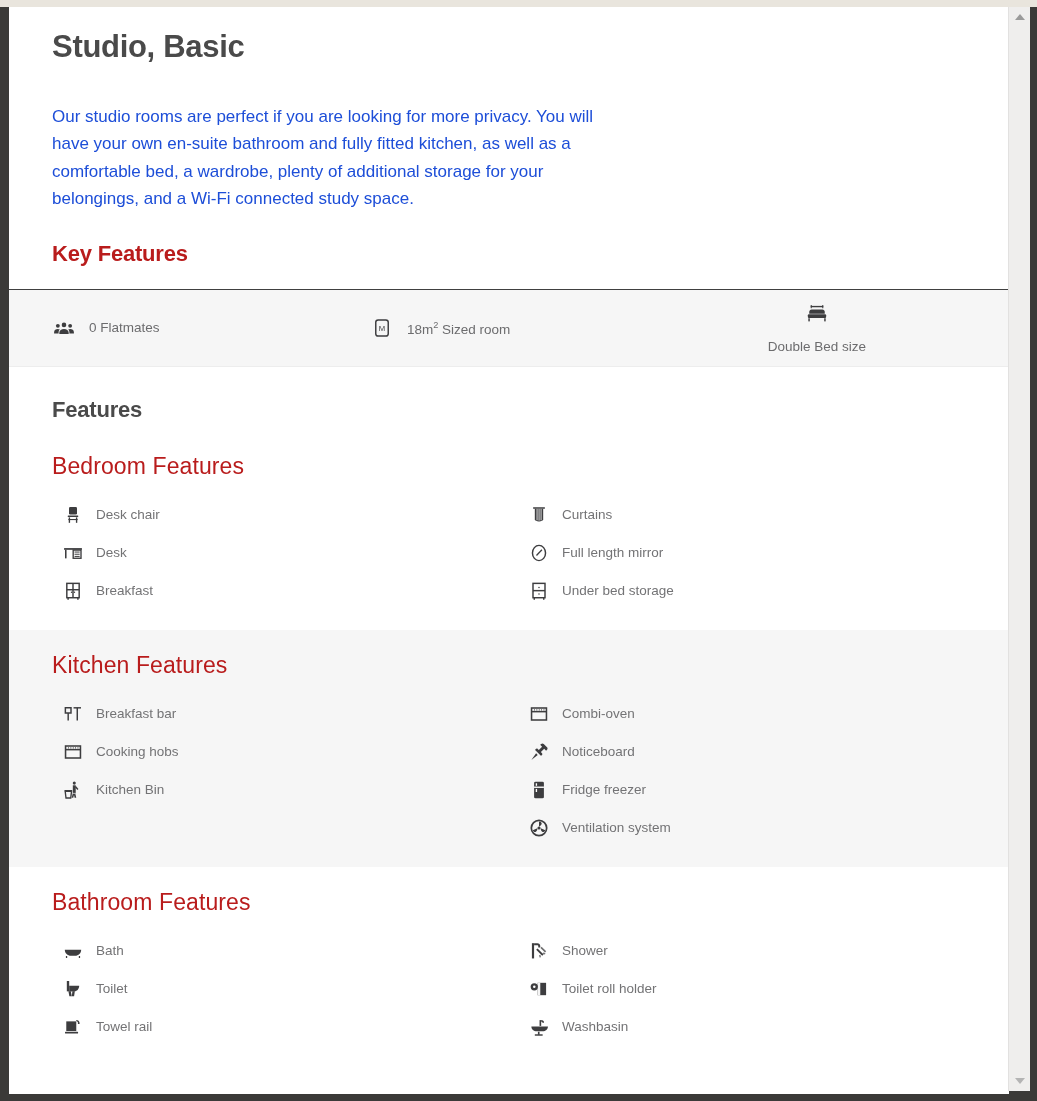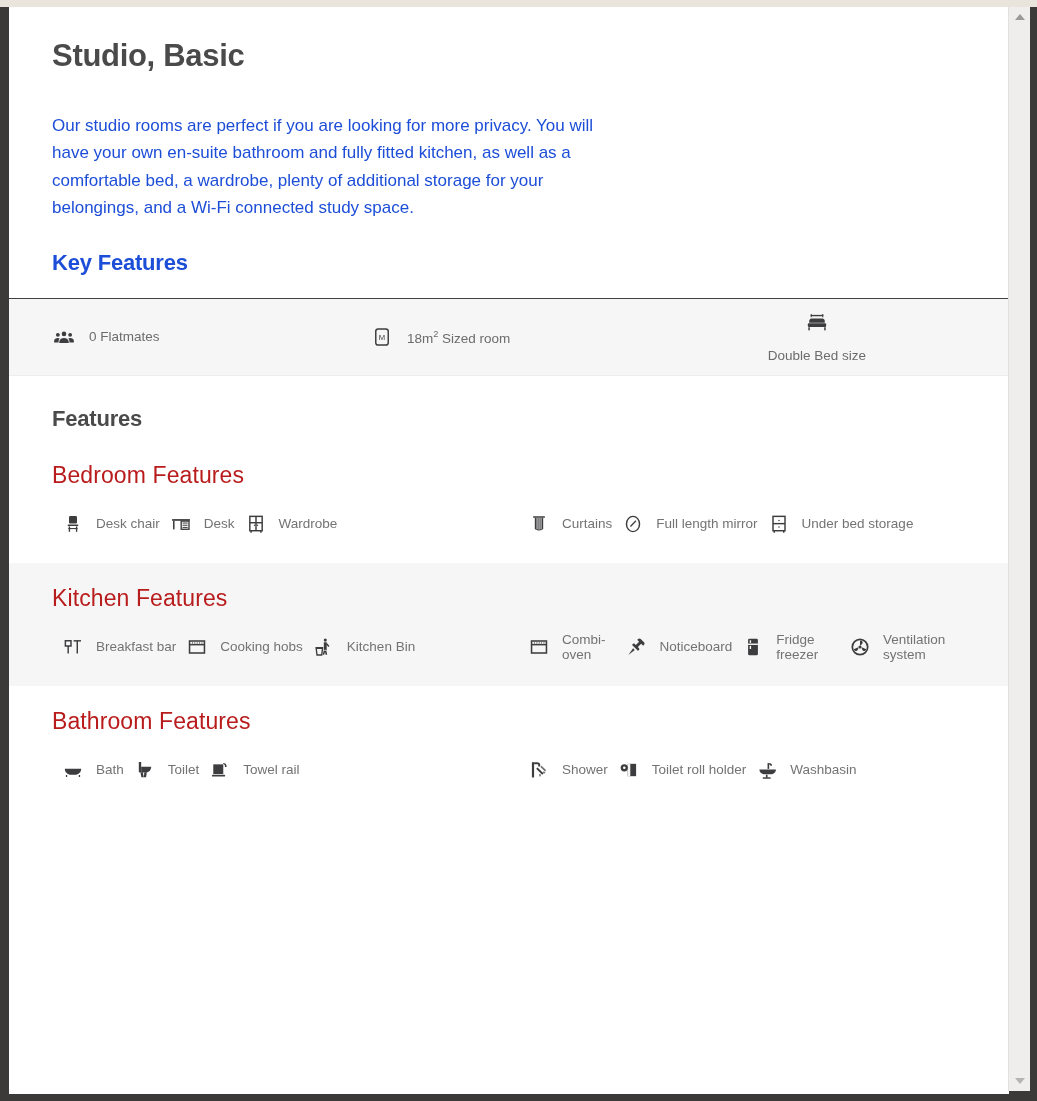--- a/index.html
+++ b/index.html
@@ -96,40 +96,40 @@
     background: #ffffff;
     overflow: hidden;
   }
 
   .band-white { background: #ffffff; }
   .band-grey  { background: #f6f6f6; }
 
   .inner { padding-left: 43px; padding-right: 43px; }
 
   
-  #intro { padding-top: 31px; padding-bottom: 12px; }
+  #intro { padding-top: 22px; padding-bottom: 12px; }
   #page-title {
     font-size: 31px;
     font-weight: bold;
     color: #4a4a4a;
     letter-spacing: -0.3px;
     margin: 0 0 38px 0;
     line-height: 1.15;
   }
   #intro-paragraph {
     font-size: 17px;
     color: #1d4ed8;
     line-height: 1.62;
     margin: 0 0 28px 0;
     max-width: 560px;
   }
   #key-features-heading {
     font-size: 22px;
     font-weight: bold;
-    color: #1d4ed8;
+    color: #b91c1c;
     letter-spacing: -0.2px;
     margin: 0;
     padding-bottom: 10px;
   }
 
   
   #key-features-strip {
     height: 78px;
     border-top: 1px solid #404040;
     border-bottom: 1px solid #ededed;
@@ -179,21 +179,21 @@
     margin: 0 0 16px 0;
     letter-spacing: 0.1px;
   }
   .feature-grid {
     display: grid;
     grid-template-columns: 466px 1fr;
     column-gap: 0;
     row-gap: 0;
     grid-auto-flow: column;
   }
-  .feature-col { display: flex; flex-direction: row; }
+  .feature-col { display: flex; flex-direction: column; }
   .feature-row {
     display: flex;
     align-items: center;
     gap: 12px;
     height: 38px;
     padding-left: 10px;
     color: #737375;
     font-size: 13.5px;
   }
   .feat-icon {
@@ -312,21 +312,21 @@
           <span class="feat-icon">
             <svg width="20" height="20" viewBox="0 0 22 22" fill="none" stroke="currentColor" stroke-width="1.6">
               <rect x="4.2" y="2.6" width="13.6" height="15.8"></rect>
               <path d="M4.2 9.6h13.6"></path>
               <path d="M11 2.6v15.8"></path>
               <path d="M5.6 18.4v2.2M16.4 18.4v2.2"></path>
               <circle cx="9.4" cy="12.4" r="0.8" fill="currentColor" stroke="none"></circle>
               <circle cx="12.6" cy="12.4" r="0.8" fill="currentColor" stroke="none"></circle>
             </svg>
           </span>
-          <span>Wardrobe</span>
+          <span>Breakfast</span>
         </div>
 
       </div>
       <div class="feature-col">
 
         <div class="feature-row">
           <span class="feat-icon">
             <svg width="20" height="20" viewBox="0 0 22 22" fill="currentColor">
               <rect x="4.4" y="2.4" width="13.2" height="1.6" rx="0.6"></rect>
               <path d="M6.4 4.2h9.2v11.6c0 1.4-2 2.4-4.6 2.4s-4.6-1-4.6-2.4z"></path>

